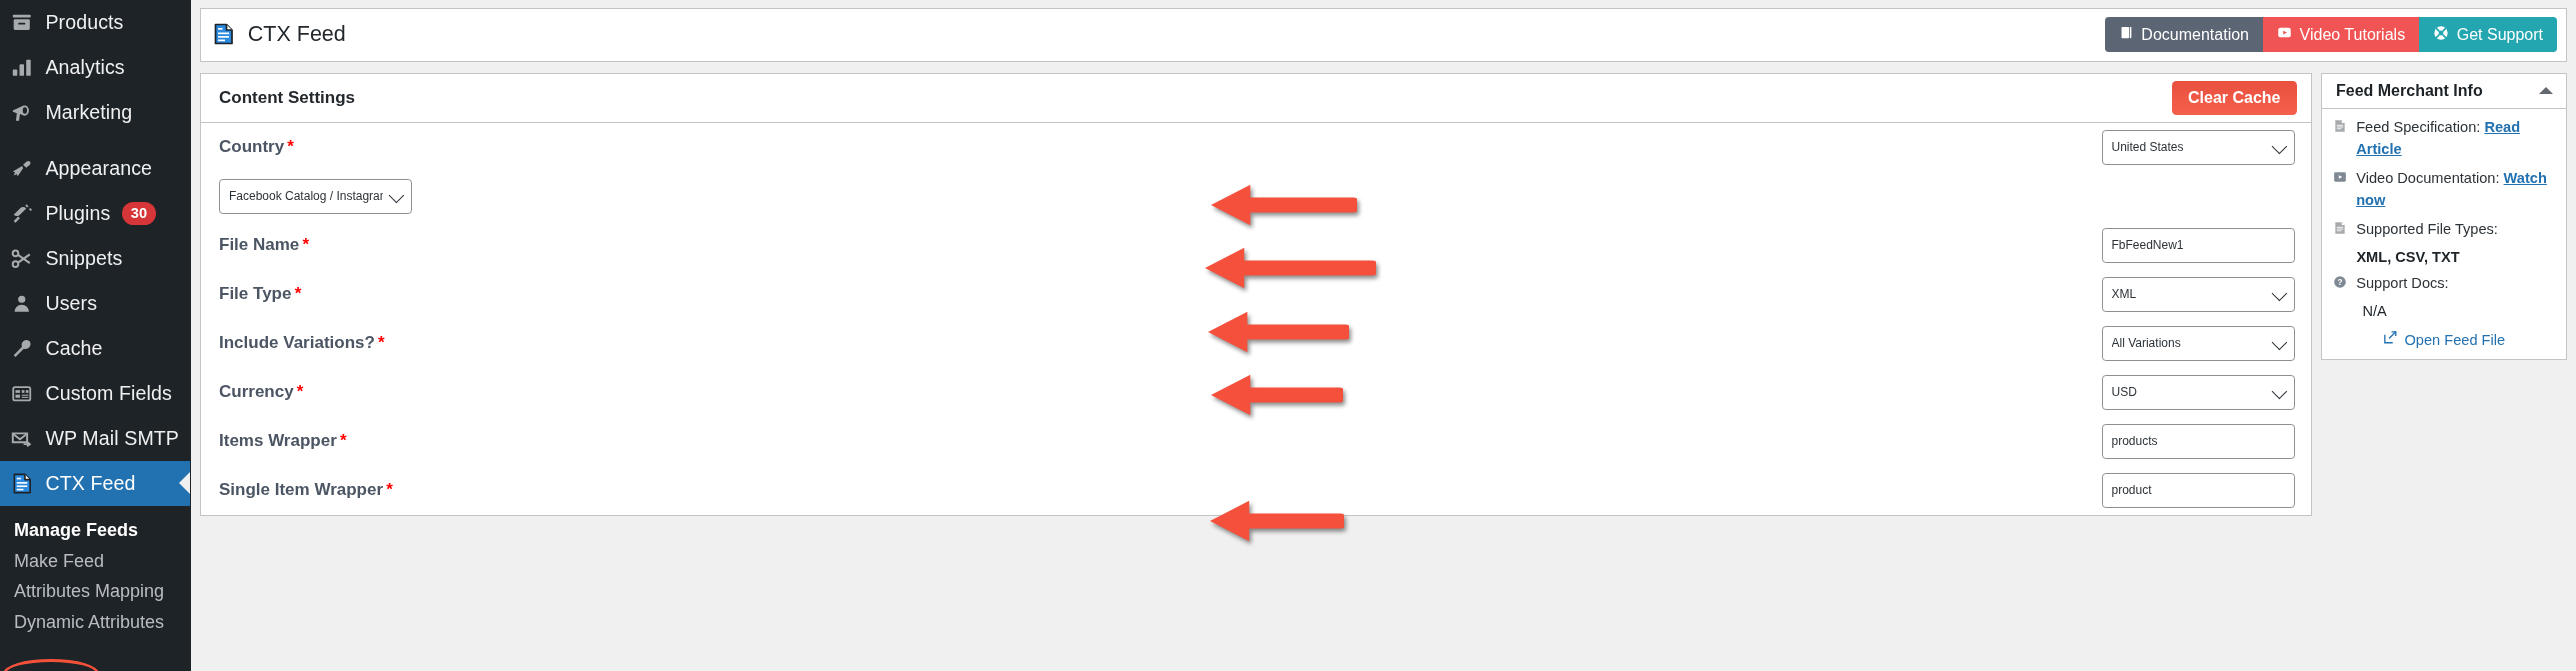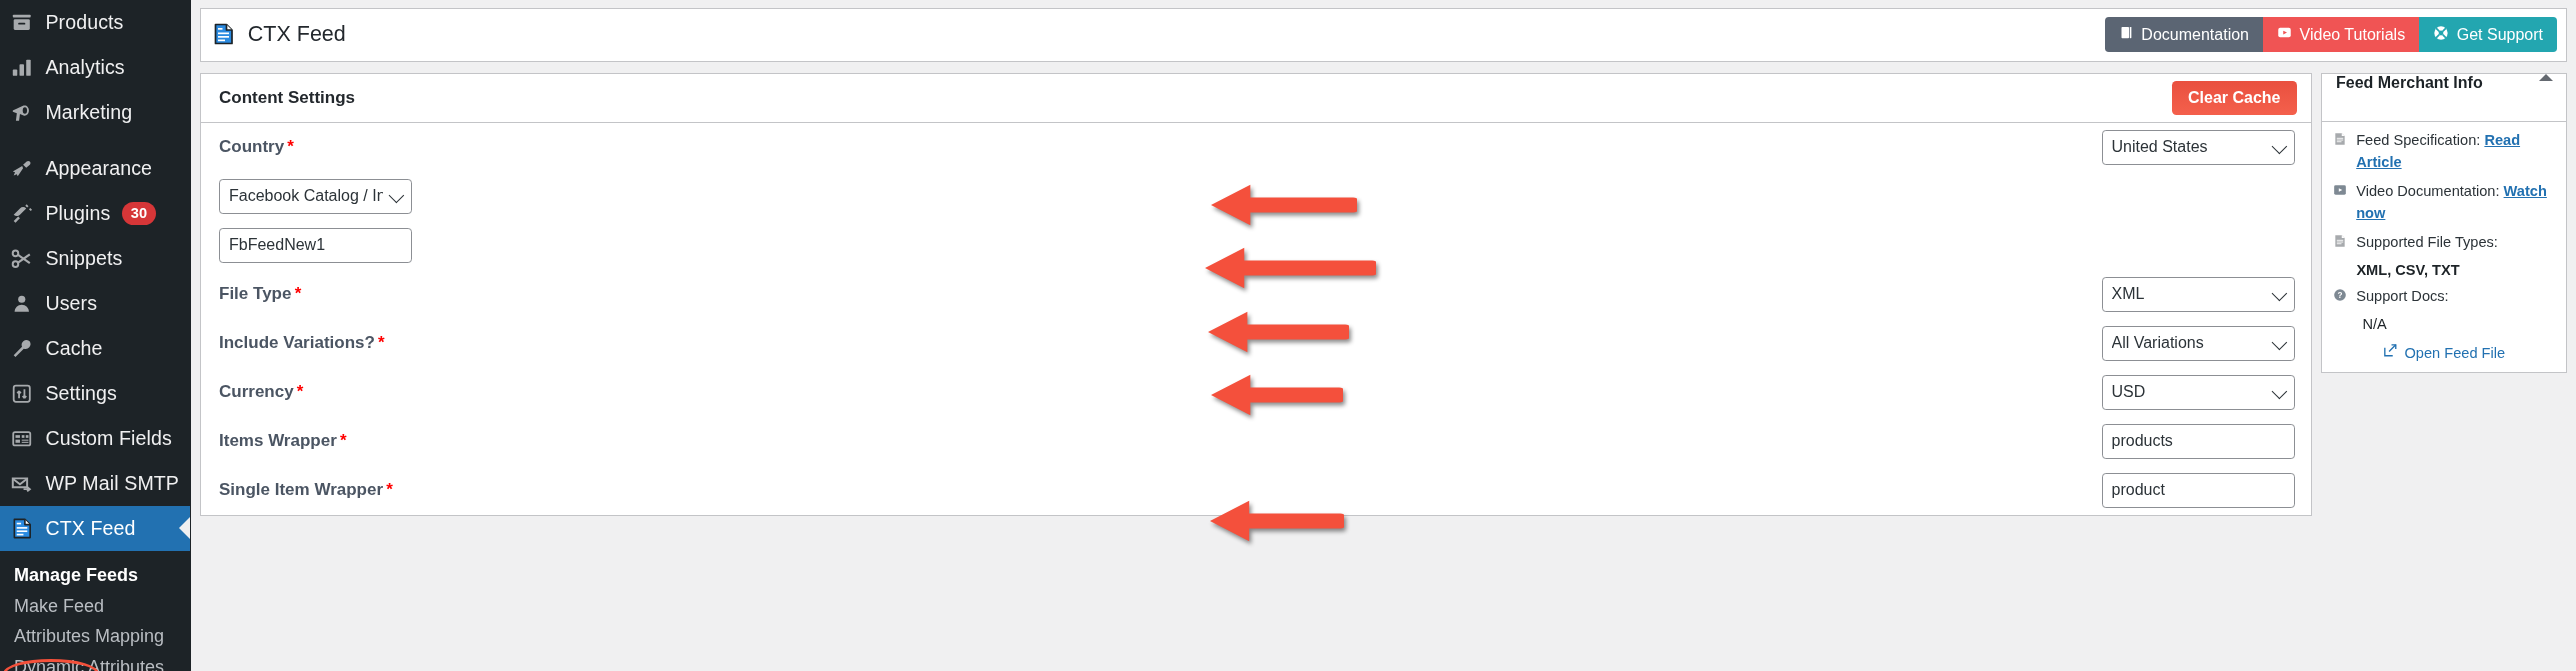--- a/index.html
+++ b/index.html
@@ -113,42 +113,42 @@
   }
   .row .lab {
     flex: 1; font-size: 17px; font-weight: 700; color: #4b5563;
     white-space: nowrap;
   }
   .req { color: #f00; font-weight: 700; margin-left: 3.2px; }
   .ctrl { width: 193px; min-width: 193px; }
   .fld {
     width: 193px; height: 35px;
     border: 0.6px solid #8c8f94; border-radius: 3.8px;
-    background: #fff; color: #2c3338; font-size: 16px;
+    background: #fff; color: #2c3338; font-size: 12px;
     display: flex; align-items: center;
     padding: 0 9px; position: relative; overflow: hidden;
     white-space: nowrap;
   }
   .fld.select { padding-right: 28px; }
   .fld .val { overflow: hidden; text-overflow: clip; white-space: nowrap; }
   .caret {
     position: absolute; right: 9px; top: 50%;
     width: 10.8px; height: 10.8px; margin-top: -6.3px;
     border-right: 1.9px solid #2c3338; border-bottom: 1.9px solid #2c3338;
     transform: rotate(45deg);
   }
 
   
   .panel-side {
     width: 246px; min-width: 246px;
     background: #fff; border: 0.6px solid #c3c4c7;
   }
   .side-head {
-    display: flex; align-items: flex-start; justify-content: space-between;
-    height: 48px; padding: 0 12.7px 0 14px;
+    display: flex; align-items: center; justify-content: space-between;
+    height: 35px; padding: 0 12.7px 0 14px;
     border-bottom: 0.6px solid #c3c4c7;
   }
   .side-head .ttl { font-size: 16px; font-weight: 700; color: #1d2327; }
   .tri-up {
     width: 0; height: 0;
     border-left: 7px solid transparent;
     border-right: 7px solid transparent;
     border-bottom: 7.6px solid #646970;
   }
   .side-body { padding: 8.2px 11.4px 11.4px 11.4px; }
@@ -260,30 +260,20 @@
 
     <div class="menu-item">
       <span class="ico">
         <svg width="21.5" height="21.5" viewBox="0 0 24 24" fill="currentColor">
             <path d="M20 3 a5.5 5.5 0 0 0 -7.7 6.9 L3 19.2 l2 2 9.3 -9.3 A5.5 5.5 0 0 0 21 4z"></path>
           </svg>
       </span>
       <span class="lbl">Cache</span>
     </div>
 
-    <div class="menu-item">
-      <span class="ico">
-        <svg width="21.5" height="21.5" viewBox="0 0 24 24" fill="none" stroke="currentColor" stroke-width="2">
-            <rect x="3" y="3" width="18" height="18" rx="2.5"></rect>
-            <path d="M9 17 V9 M9 9 l-2 2.5 M9 9 l2 2.5" stroke-width="2"></path>
-            <path d="M15 7 v10 M15 17 l-2 -2.5 M15 17 l2 -2.5" stroke-width="2"></path>
-          </svg>
-      </span>
-      <span class="lbl">Settings</span>
-    </div>
 
     <div class="menu-item">
       <span class="ico">
         <svg width="21.5" height="21.5" viewBox="0 0 24 24" fill="none" stroke="currentColor" stroke-width="2">
             <rect x="2.5" y="4.5" width="19" height="15" rx="2"></rect>
             <rect x="5" y="8" width="5" height="3" fill="currentColor" stroke="none"></rect>
             <rect x="12" y="8" width="3" height="3" fill="currentColor" stroke="none"></rect>
             <rect x="16.5" y="8" width="3" height="3" fill="currentColor" stroke="none"></rect>
             <rect x="5" y="13" width="5" height="3.5" fill="currentColor" stroke="none"></rect>
             <rect x="12" y="13" width="7.5" height="1.2" fill="currentColor" stroke="none"></rect>
@@ -400,20 +390,21 @@
           <div class="row">
             <div class="ctrl">
               <div class="fld select">
                 <span class="val">Facebook Catalog / Instagram</span>
                 <span class="caret"></span>
               </div>
             </div>
           </div>
 
           <div class="row">
+            <div class="lab"><span>File Name</span><span class="req">*</span></div>
             <div class="ctrl">
               <div class="fld">
                 <span class="val">FbFeedNew1</span>
               </div>
             </div>
           </div>
 
           <div class="row">
             <div class="lab"><span>File Type</span><span class="req">*</span></div>
             <div class="ctrl">

